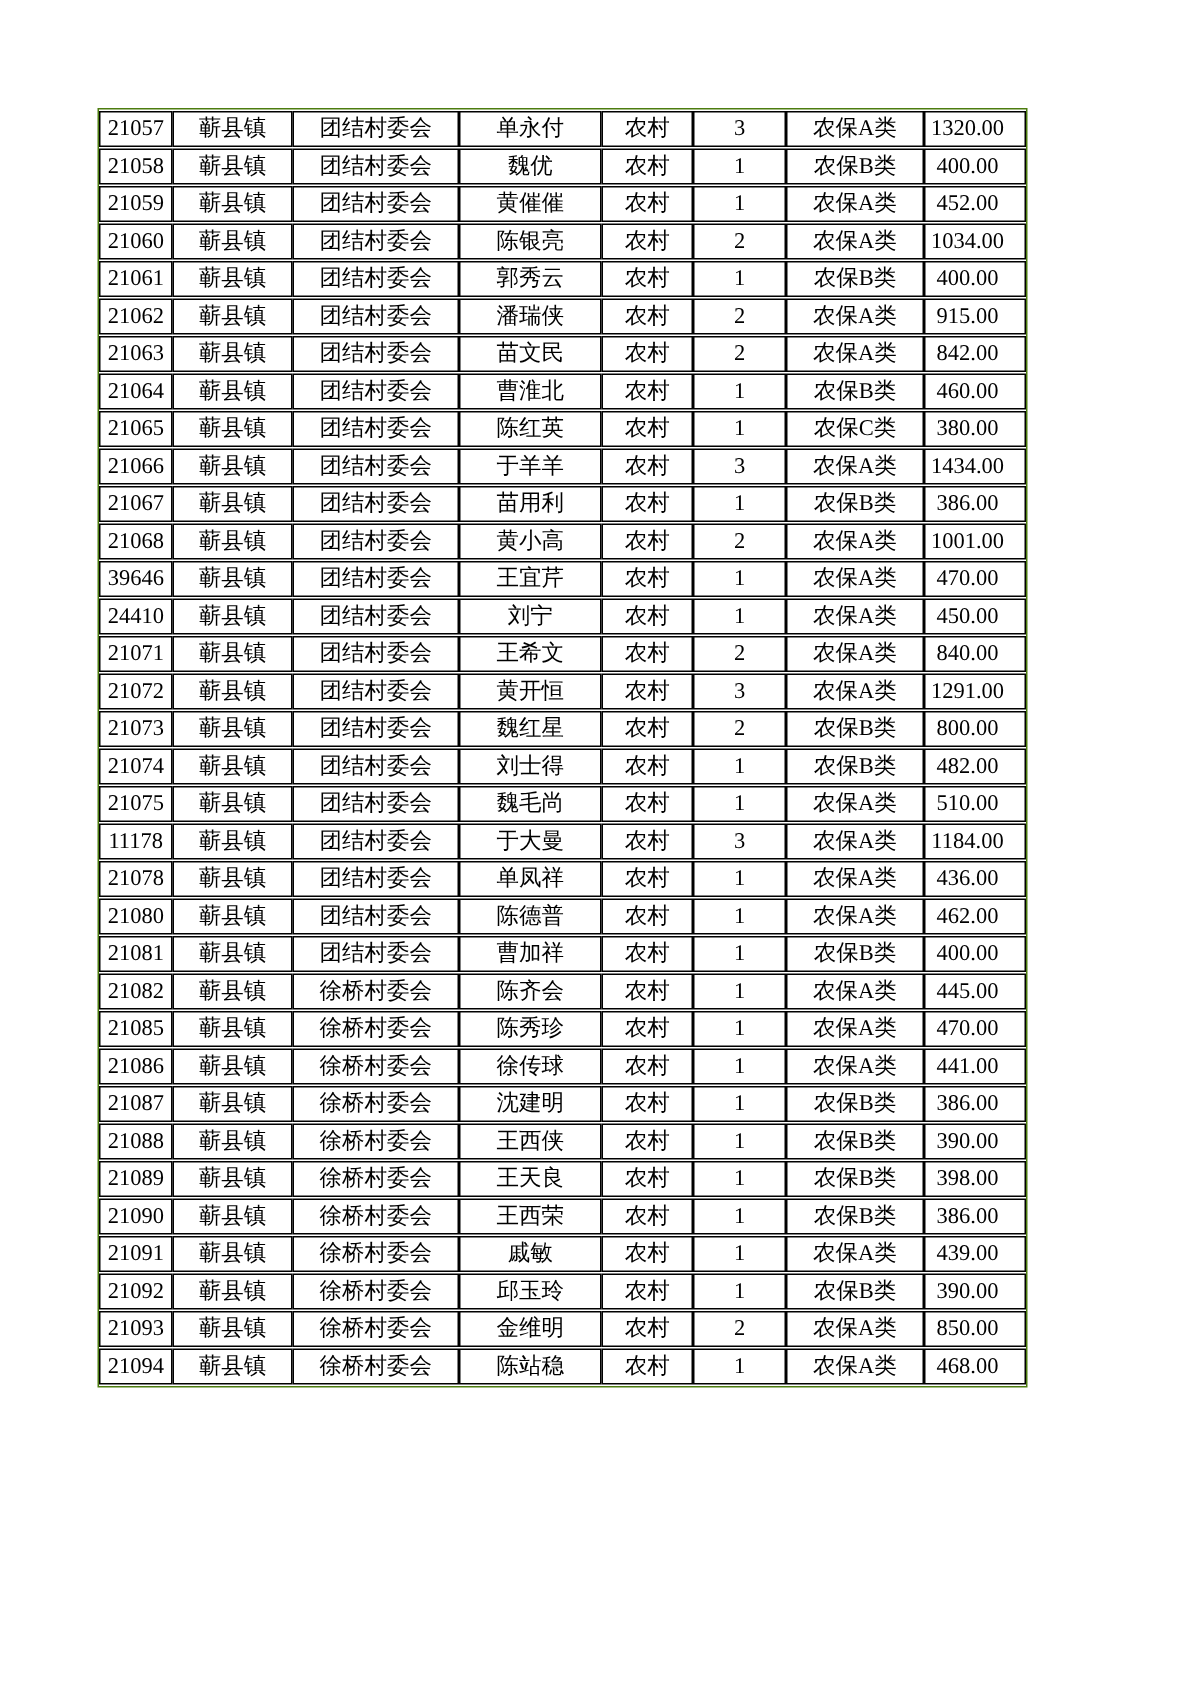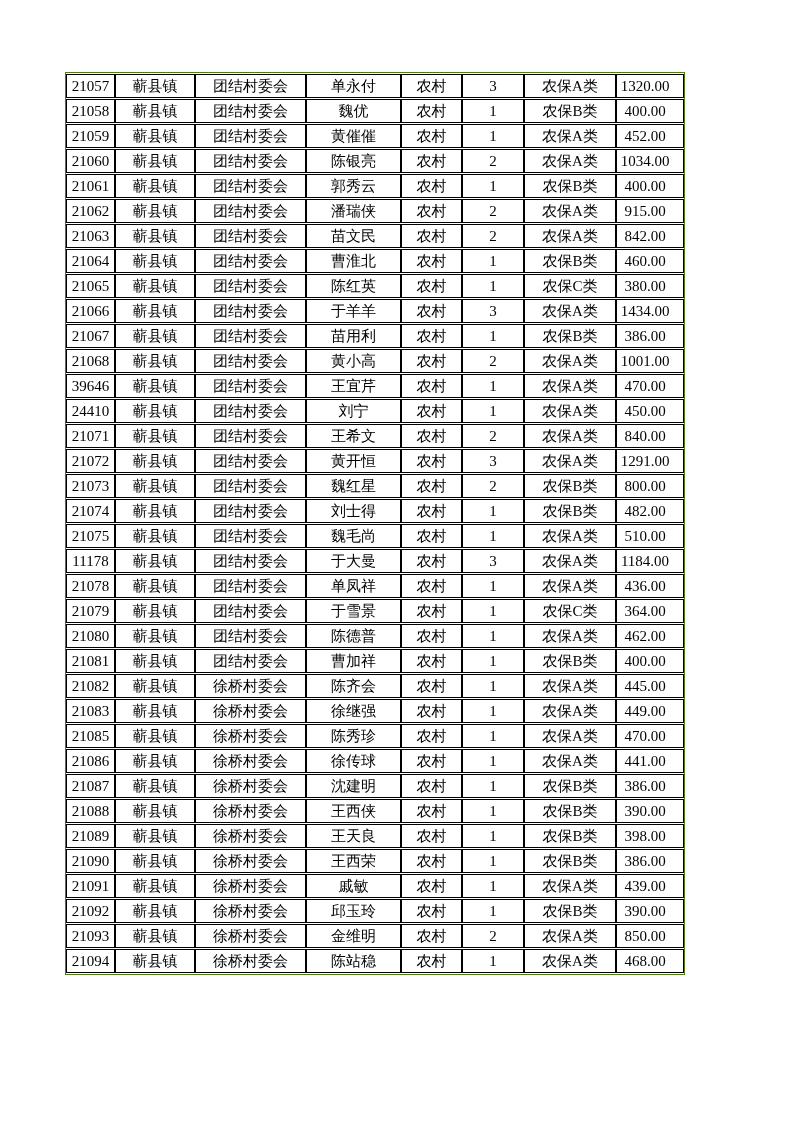--- a/index.html
+++ b/index.html
@@ -262,30 +262,20 @@
           <td class="c0">21078</td>
           <td class="c1">蕲县镇</td>
           <td class="c2">团结村委会</td>
           <td class="c3">单凤祥</td>
           <td class="c4">农村</td>
           <td class="c5">1</td>
           <td class="c6">农保A类</td>
           <td class="c7">436.00</td>
         </tr>
         <tr>
-          <td class="c0">21079</td>
-          <td class="c1">蕲县镇</td>
-          <td class="c2">团结村委会</td>
-          <td class="c3">于雪景</td>
-          <td class="c4">农村</td>
-          <td class="c5">1</td>
-          <td class="c6">农保C类</td>
-          <td class="c7">364.00</td>
-        </tr>
-        <tr>
           <td class="c0">21080</td>
           <td class="c1">蕲县镇</td>
           <td class="c2">团结村委会</td>
           <td class="c3">陈德普</td>
           <td class="c4">农村</td>
           <td class="c5">1</td>
           <td class="c6">农保A类</td>
           <td class="c7">462.00</td>
         </tr>
         <tr>
@@ -300,30 +290,20 @@
         </tr>
         <tr>
           <td class="c0">21082</td>
           <td class="c1">蕲县镇</td>
           <td class="c2">徐桥村委会</td>
           <td class="c3">陈齐会</td>
           <td class="c4">农村</td>
           <td class="c5">1</td>
           <td class="c6">农保A类</td>
           <td class="c7">445.00</td>
-        </tr>
-        <tr>
-          <td class="c0">21083</td>
-          <td class="c1">蕲县镇</td>
-          <td class="c2">徐桥村委会</td>
-          <td class="c3">徐继强</td>
-          <td class="c4">农村</td>
-          <td class="c5">1</td>
-          <td class="c6">农保A类</td>
-          <td class="c7">449.00</td>
         </tr>
         <tr>
           <td class="c0">21085</td>
           <td class="c1">蕲县镇</td>
           <td class="c2">徐桥村委会</td>
           <td class="c3">陈秀珍</td>
           <td class="c4">农村</td>
           <td class="c5">1</td>
           <td class="c6">农保A类</td>
           <td class="c7">470.00</td>

